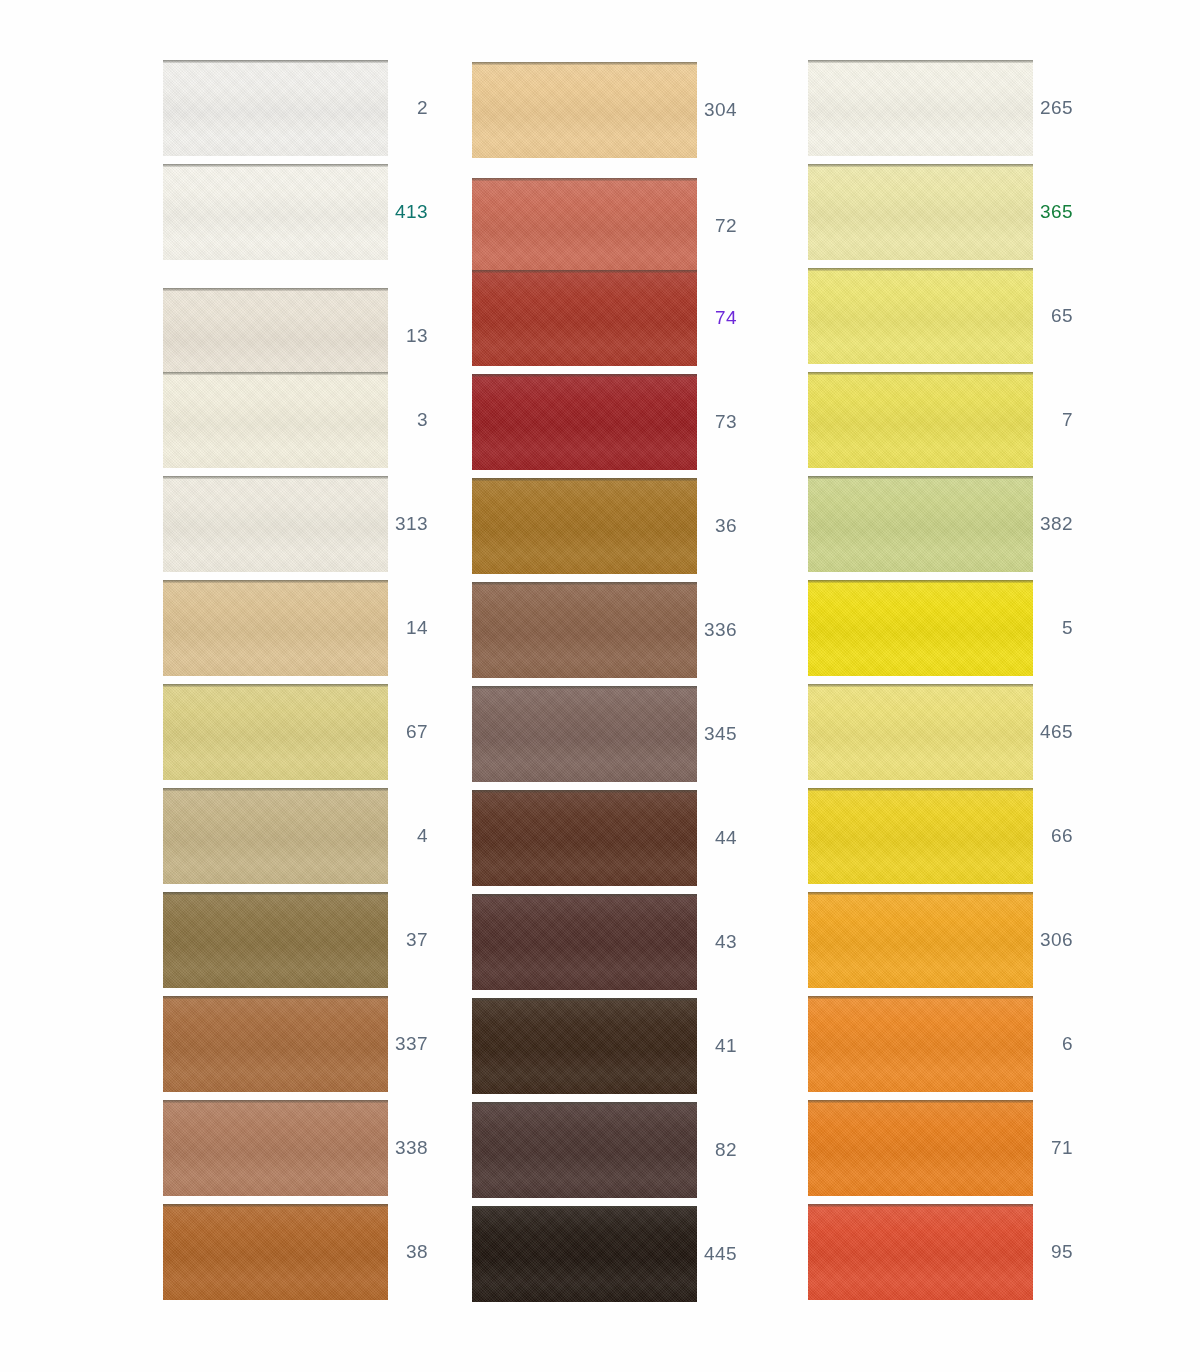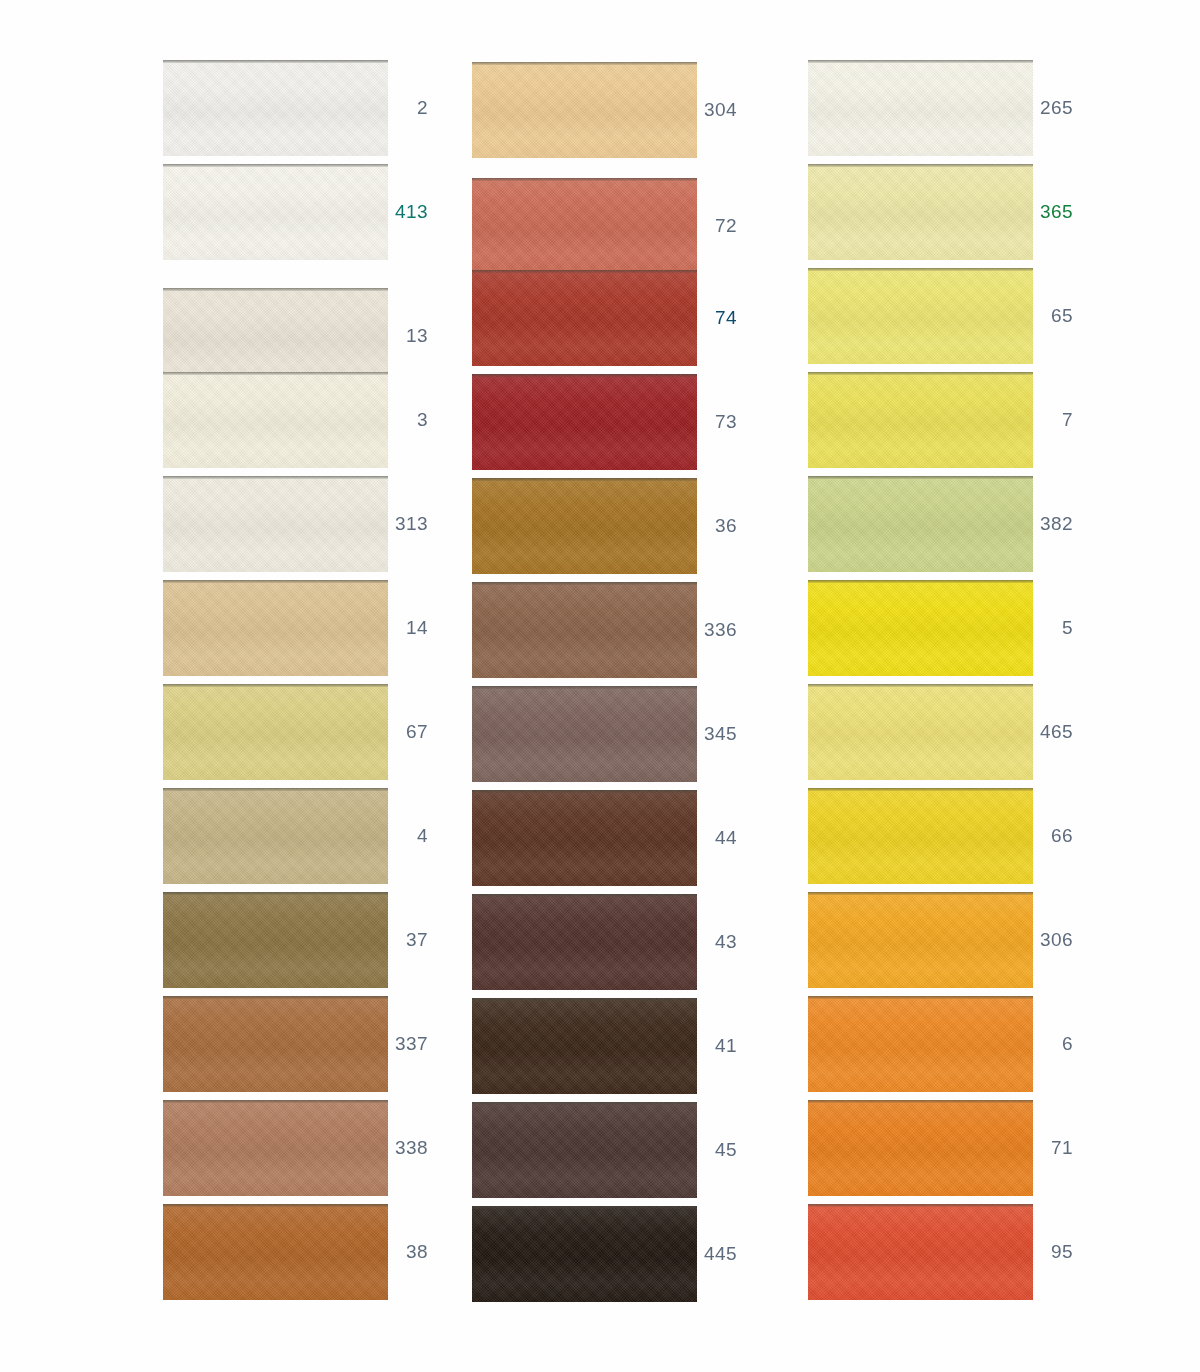--- a/index.html
+++ b/index.html
@@ -177,21 +177,21 @@
       <div class="swatch-row" style="top: 178px;">
         <div class="swatch" title="#cc6a54" style="width: 225px; height: 96px; background: rgb(204, 106, 84);">
           <div class="fold"></div>
         </div>
         <div class="swatch-label" style="left: 225px; height: 96px; color: rgb(93, 107, 124);">72</div>
       </div>
       <div class="swatch-row" style="top: 270px;">
         <div class="swatch" title="#a93526" style="width: 225px; height: 96px; background: rgb(169, 53, 38);">
           <div class="fold"></div>
         </div>
-        <div class="swatch-label" style="left: 225px; height: 96px; color: #0c4a6e;">74</div>
+        <div class="swatch-label" style="left: 225px; height: 96px; color: #6d28d9;">74</div>
       </div>
       <div class="swatch-row" style="top: 374px;">
         <div class="swatch" title="#9c1f22" style="width: 225px; height: 96px; background: rgb(156, 31, 34);">
           <div class="fold"></div>
         </div>
         <div class="swatch-label" style="left: 225px; height: 96px; color: rgb(93, 107, 124);">73</div>
       </div>
       <div class="swatch-row" style="top: 478px;">
         <div class="swatch" title="#a57322" style="width: 225px; height: 96px; background: rgb(165, 115, 34);">
           <div class="fold"></div>
@@ -225,21 +225,21 @@
       <div class="swatch-row" style="top: 998px;">
         <div class="swatch" title="#3a2617" style="width: 225px; height: 96px; background: rgb(58, 38, 23);">
           <div class="fold"></div>
         </div>
         <div class="swatch-label" style="left: 225px; height: 96px; color: rgb(93, 107, 124);">41</div>
       </div>
       <div class="swatch-row" style="top: 1102px;">
         <div class="swatch" title="#4a3430" style="width: 225px; height: 96px; background: rgb(74, 52, 48);">
           <div class="fold"></div>
         </div>
-        <div class="swatch-label" style="left: 225px; height: 96px; color: rgb(93, 107, 124);">45</div>
+        <div class="swatch-label" style="left: 225px; height: 96px; color: rgb(93, 107, 124);">82</div>
       </div>
       <div class="swatch-row" style="top: 1206px;">
         <div class="swatch" title="#211710" style="width: 225px; height: 96px; background: rgb(33, 23, 16);">
           <div class="fold"></div>
         </div>
         <div class="swatch-label" style="left: 225px; height: 96px; color: rgb(93, 107, 124);">445</div>
       </div>
     </div>
   <div class="column col-2" id="col-2">
       <div class="swatch-row" style="top: 60px;">

